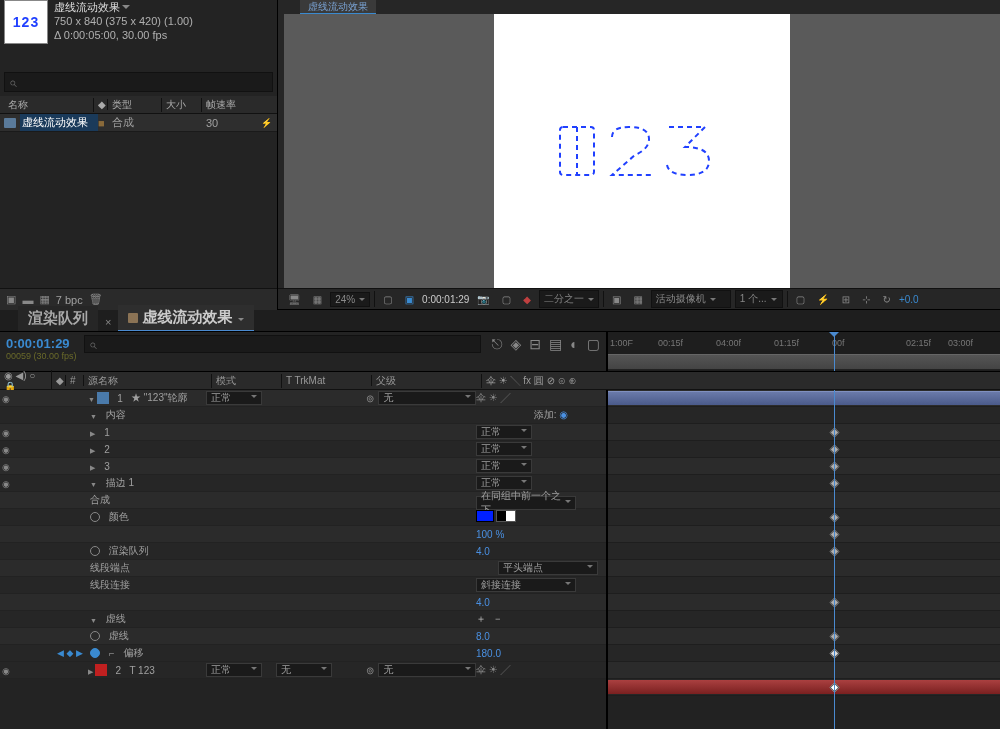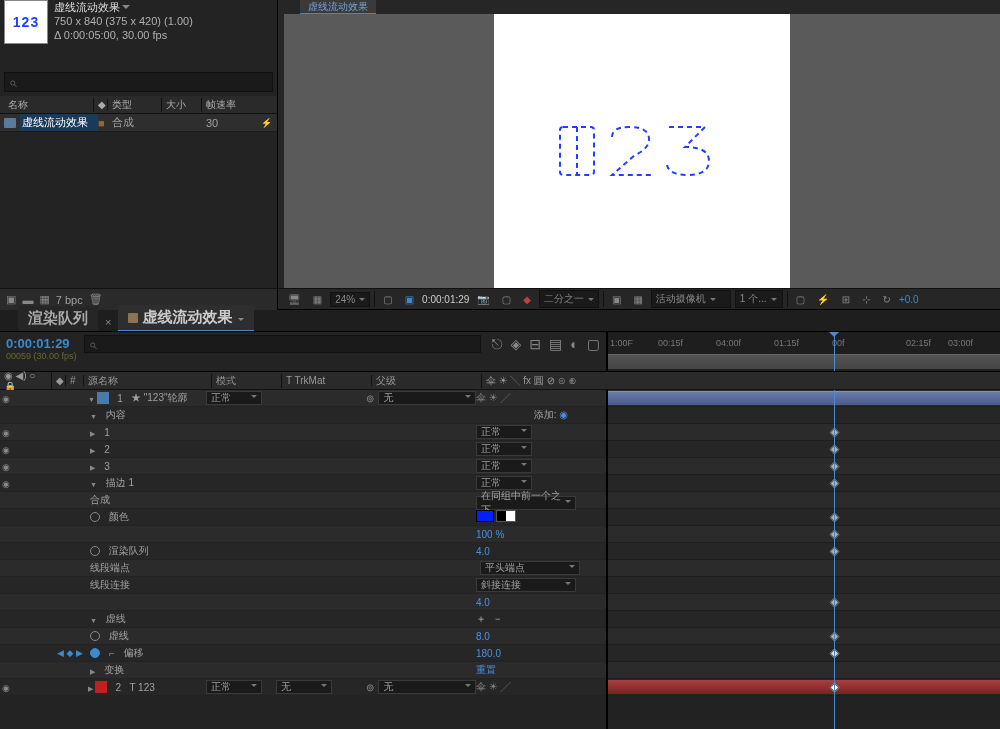--- a/index.html
+++ b/index.html
@@ -327,21 +327,21 @@
           <div class="name indent2"><span class="stopwatch"></span>&nbsp;<span>渲染队列</span></div>
           <div class="blueVal" style="margin-left:auto;width:130px">4.0</div>
         </div>
 
       <div class="layerRow">
           <div class="vis"></div>
           <div class="keyCol"></div>
           <div class="name indent2">
             <span>线段端点</span>
           </div>
-          <div style="margin-left:auto;width:126px"><div class="sel selW">平头端点</div></div>
+          <div style="margin-left:auto;width:108px"><div class="sel selW">平头端点</div></div>
         </div>
 
       <div class="layerRow darker">
           <div class="vis"></div>
           <div class="keyCol"></div>
           <div class="name indent2">
             <span>线段连接</span>
           </div>
           <div style="margin-left:auto;width:130px"><div class="sel selW">斜接连接</div></div>
         </div>
@@ -366,26 +366,20 @@
           <div class="blueVal" style="margin-left:auto;width:130px">8.0</div>
         </div>
 
       <div class="layerRow darker">
           <div class="vis"></div>
           <div class="keyCol kfLeft">◀ ◆ ▶</div>
           <div class="name indent3"><span class="stopwatch on"></span>&nbsp;<span style="color:#888">⌐</span>&nbsp;<span>偏移</span></div>
           <div class="blueVal" style="margin-left:auto;width:130px">180.0</div>
         </div>
 
-      <div class="layerRow">
-          <div class="vis"></div>
-          <div class="keyCol"></div>
-          <div class="name indent0"><span class="chevR"></span>&nbsp;<span>变换</span></div>
-          <div class="blueVal" style="margin-left:auto;width:130px">重置</div>
-        </div>
 
       <div class="layerRow darker">
         <div class="vis">
             <span class="eyeOn"></span>
           </div>
         <div class="keyCol"></div>
         <span class="chevR"></span>
         <div style="width:12px;height:12px;background:#c02020;margin:0 2px"></div>
         <div class="idx">2</div>
         <div class="name" style="width:110px">

